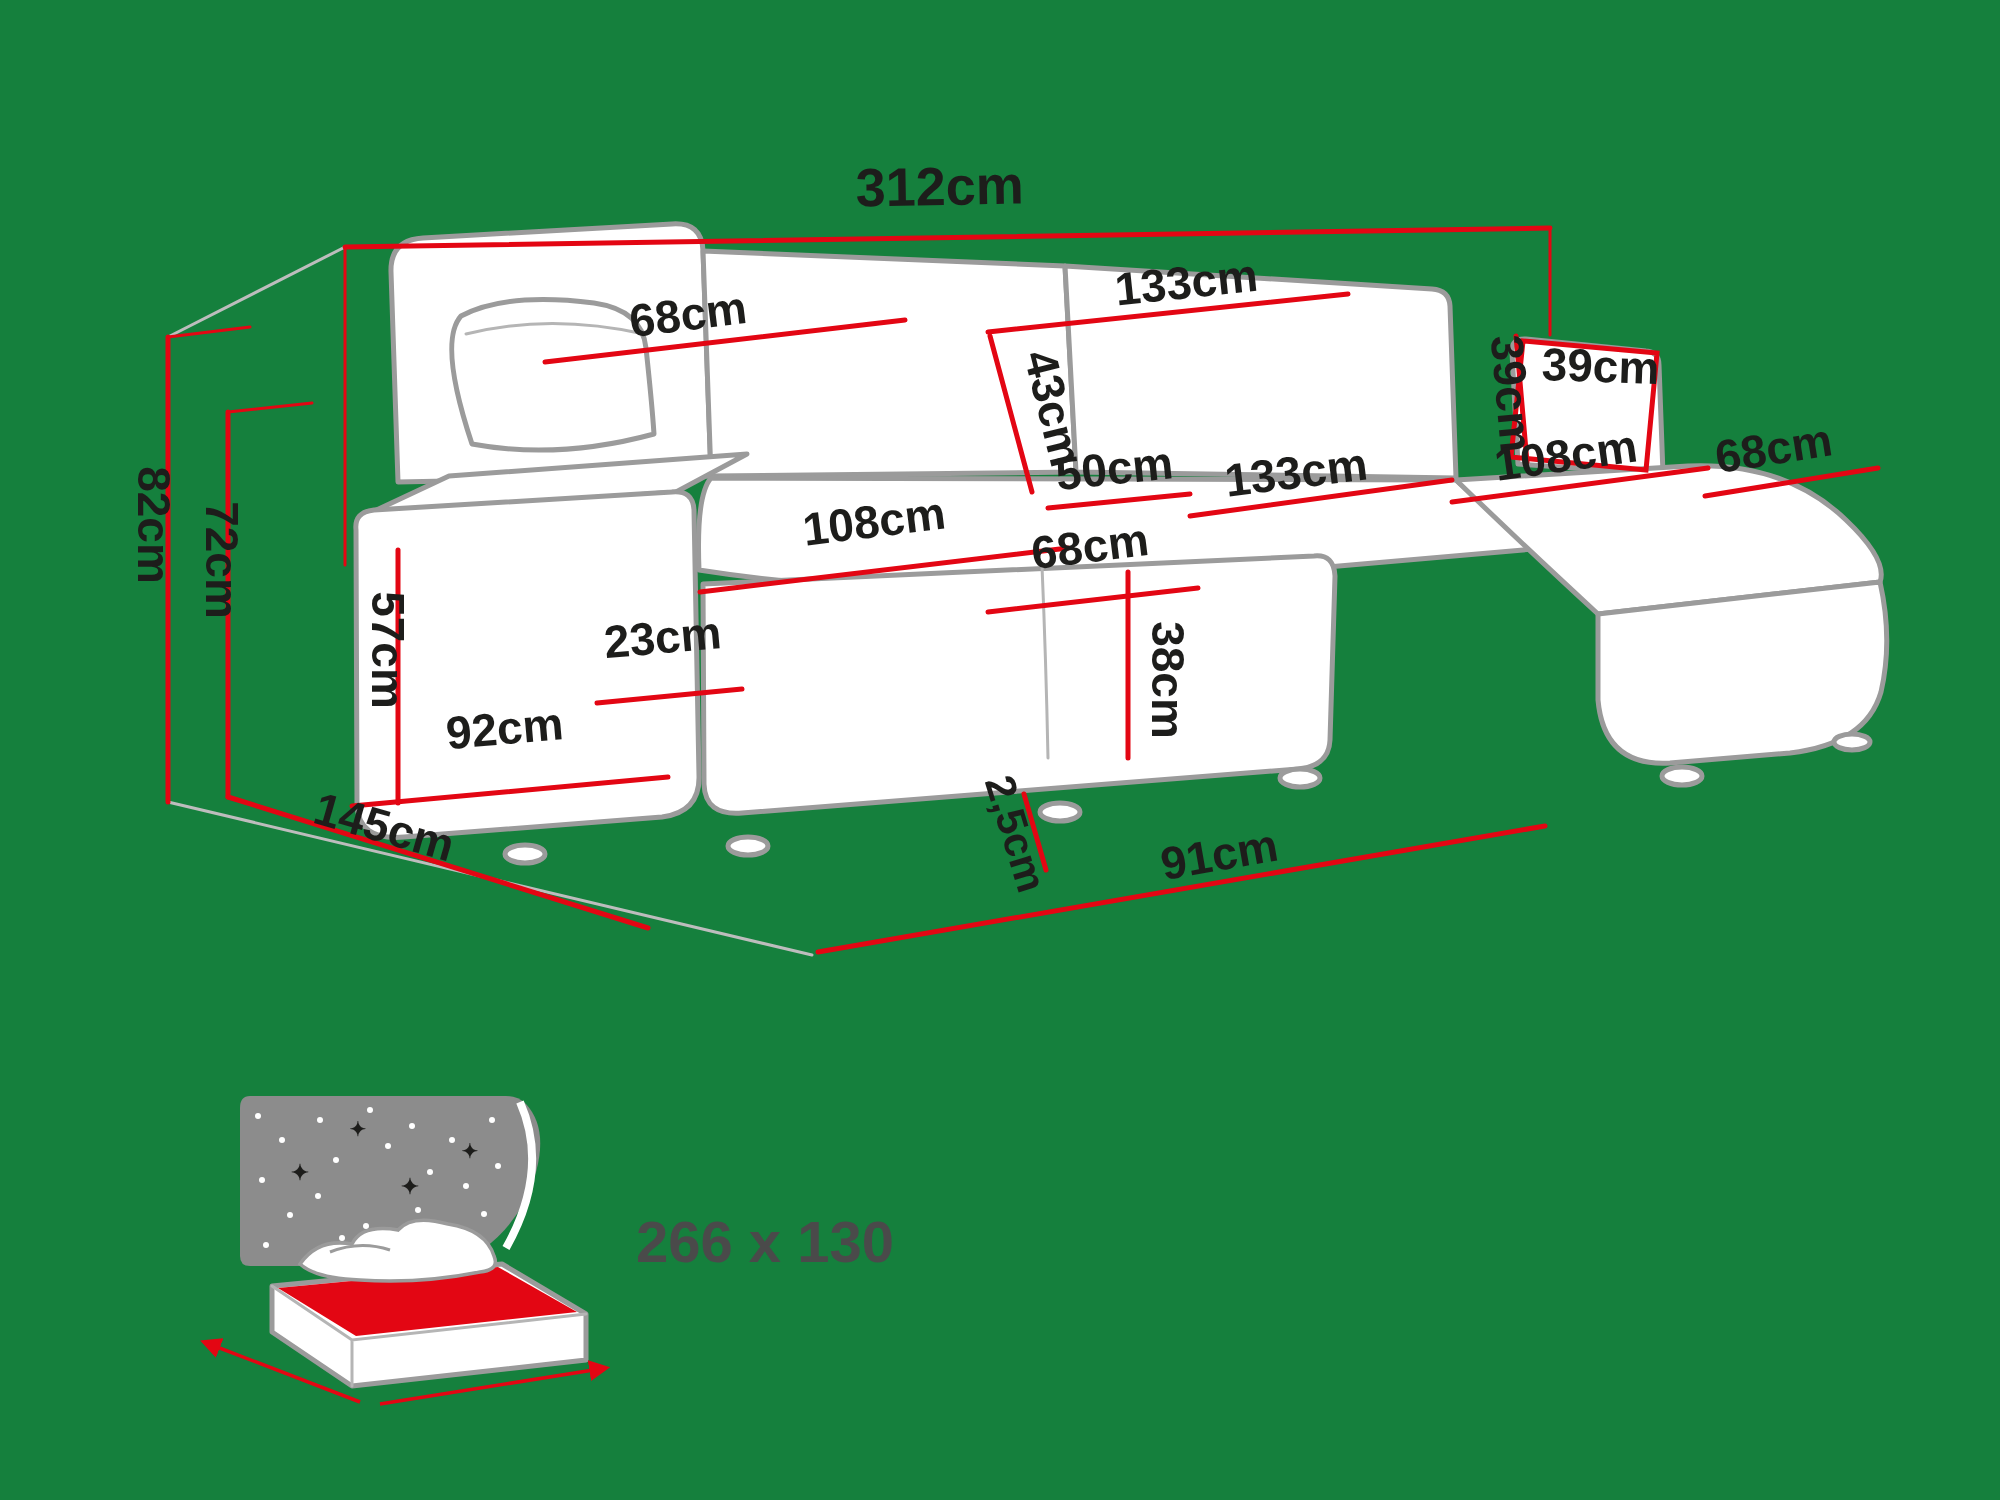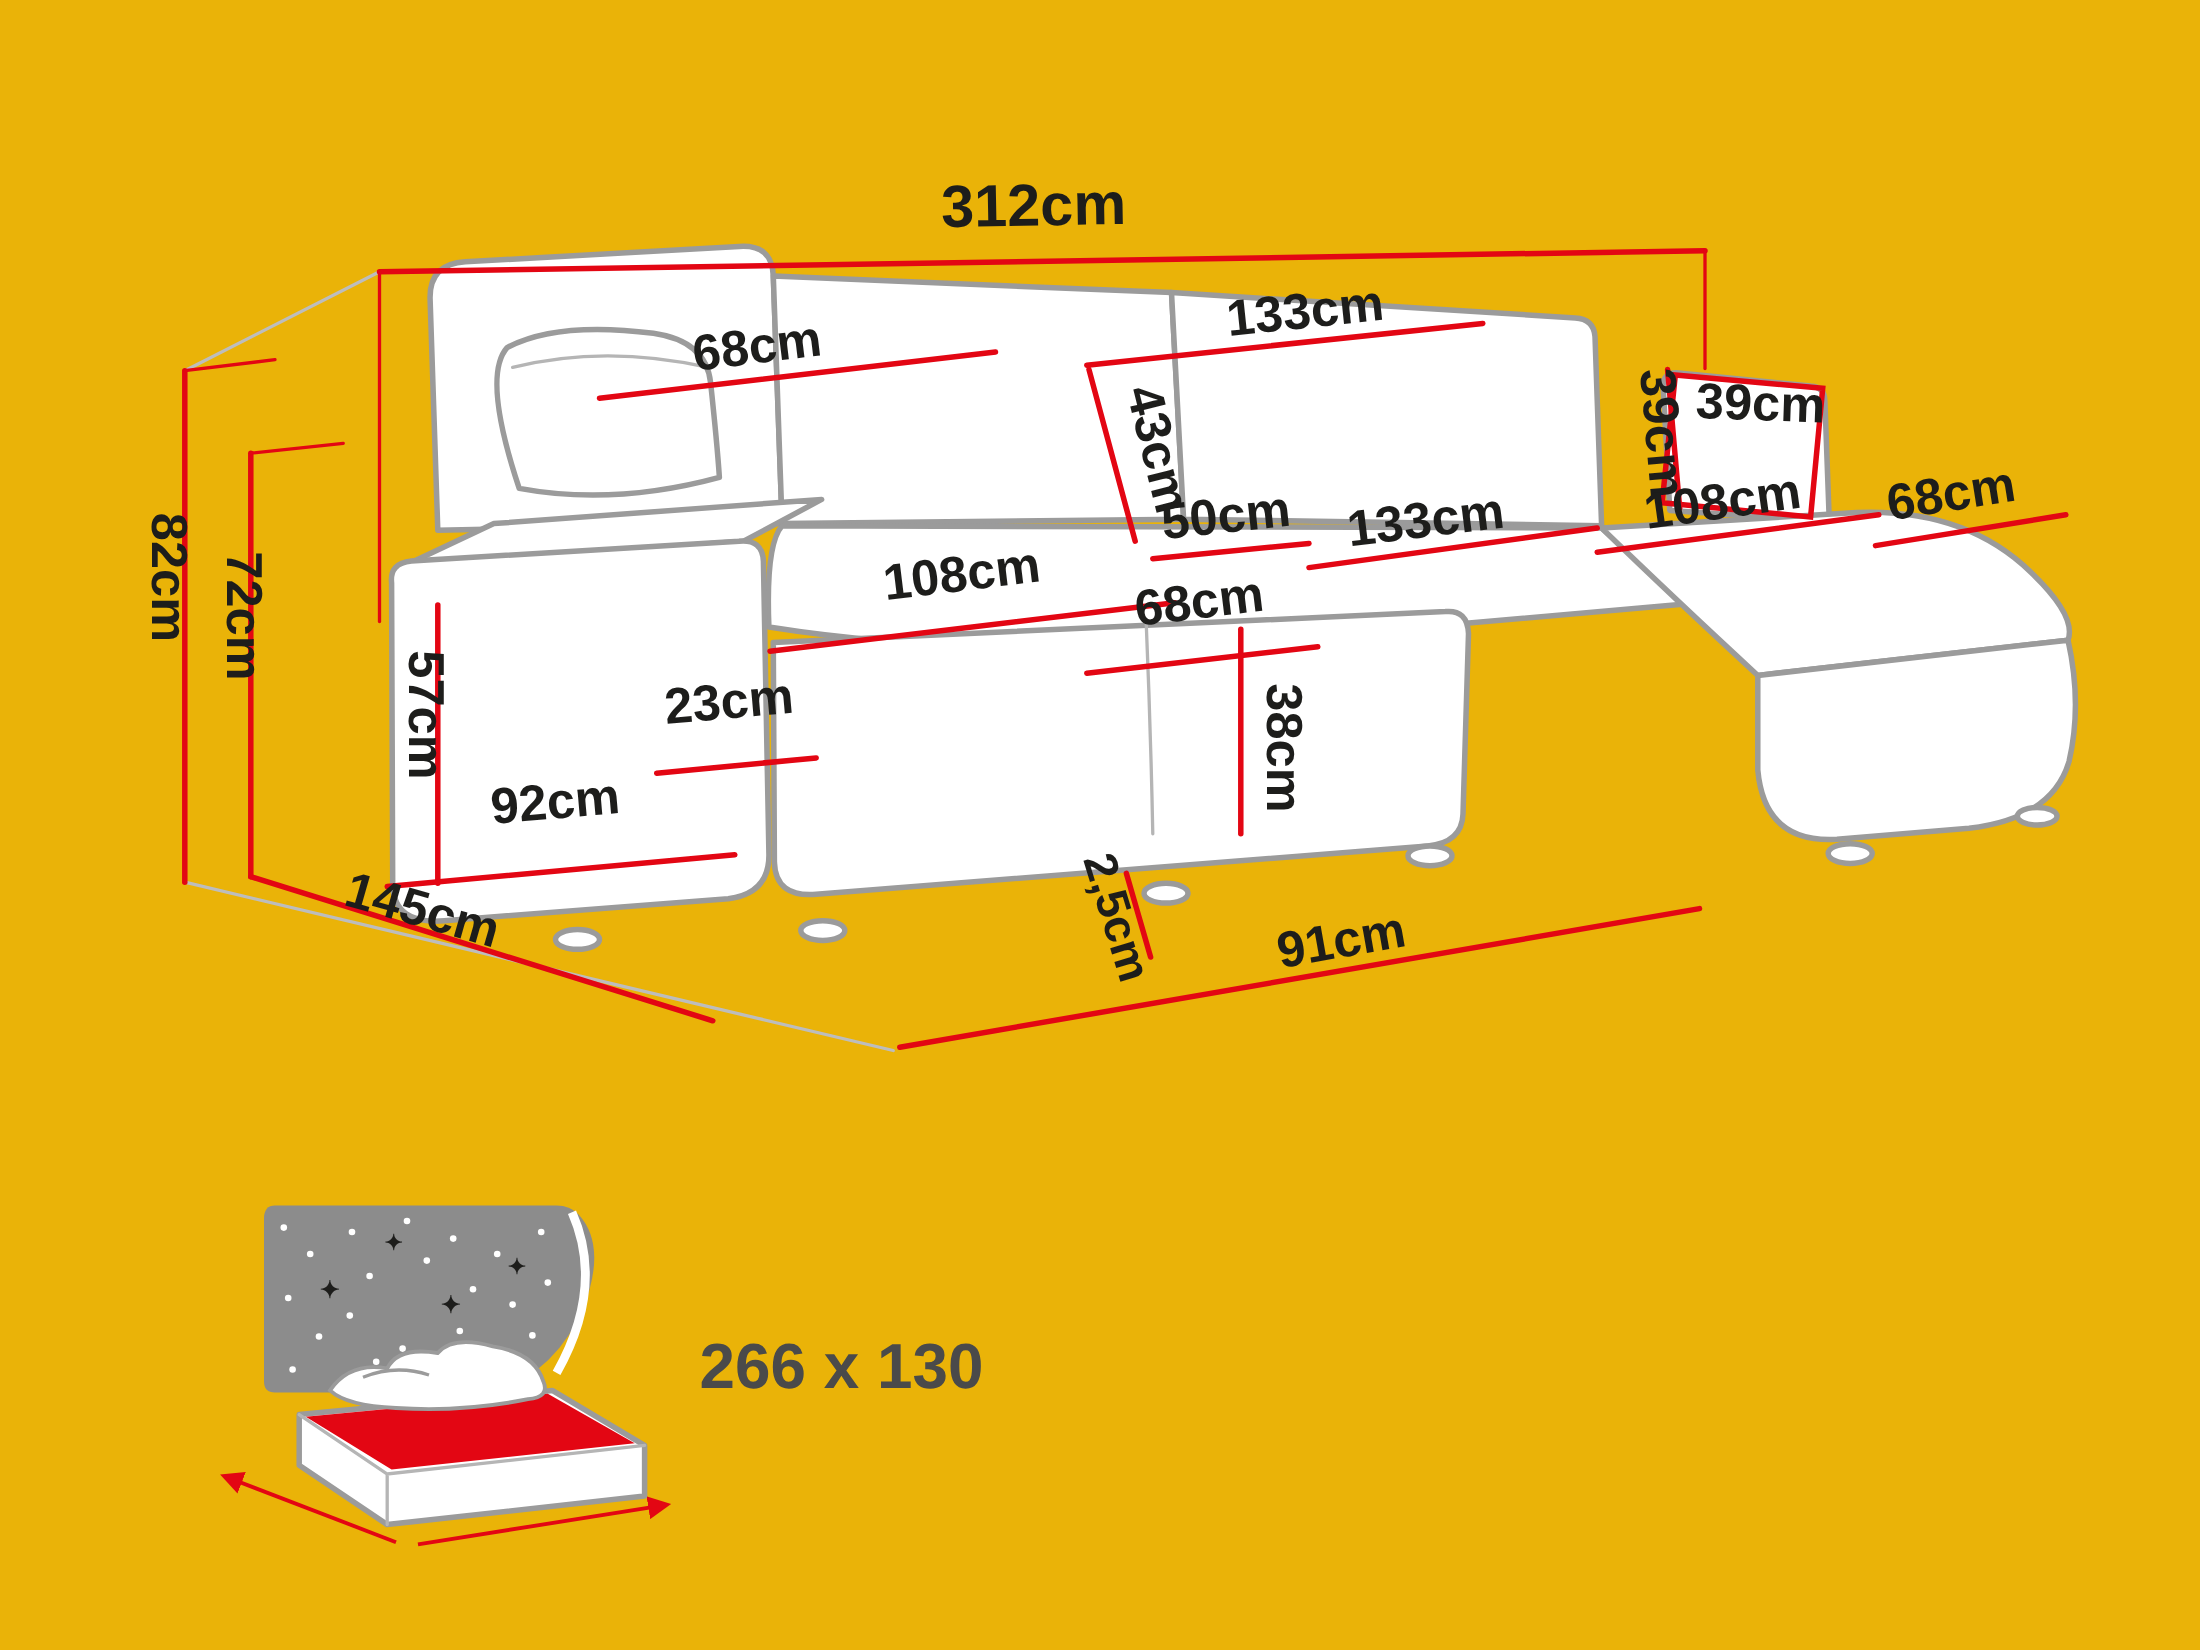--- a/index.html
+++ b/index.html
@@ -1,16 +1,16 @@
 <!DOCTYPE html>
 <html><head>
 <meta charset="utf-8">
 <style>
   html,body{margin:0;padding:0;background:#ffffff;}
-  .canvas{position:relative;width:2000px;height:1500px;background:#eab308;overflow:hidden;}
+  .canvas{position:relative;width:2000px;height:1500px;background:#15803d;overflow:hidden;}
   svg{display:block;}
   text{font-family:"Liberation Sans",sans-serif;font-weight:700;fill:#1d1d1b;}
   .dim{font-size:46px;}
   .dim-big{font-size:54px;}
   .dim-small{font-size:42px;}
   .sleep{font-size:58px;fill:#4a4a4a;}
   .red-line{stroke:#e30613;stroke-width:5;fill:none;stroke-linecap:round;}
   .red-thin{stroke:#e30613;stroke-width:3;fill:none;stroke-linecap:round;}
   .gray-line{stroke:#bdbdbd;stroke-width:3;fill:none;stroke-linecap:round;}
   .sofa{stroke:#9b9b9b;stroke-width:5;fill:#ffffff;stroke-linejoin:round;stroke-linecap:round;}

